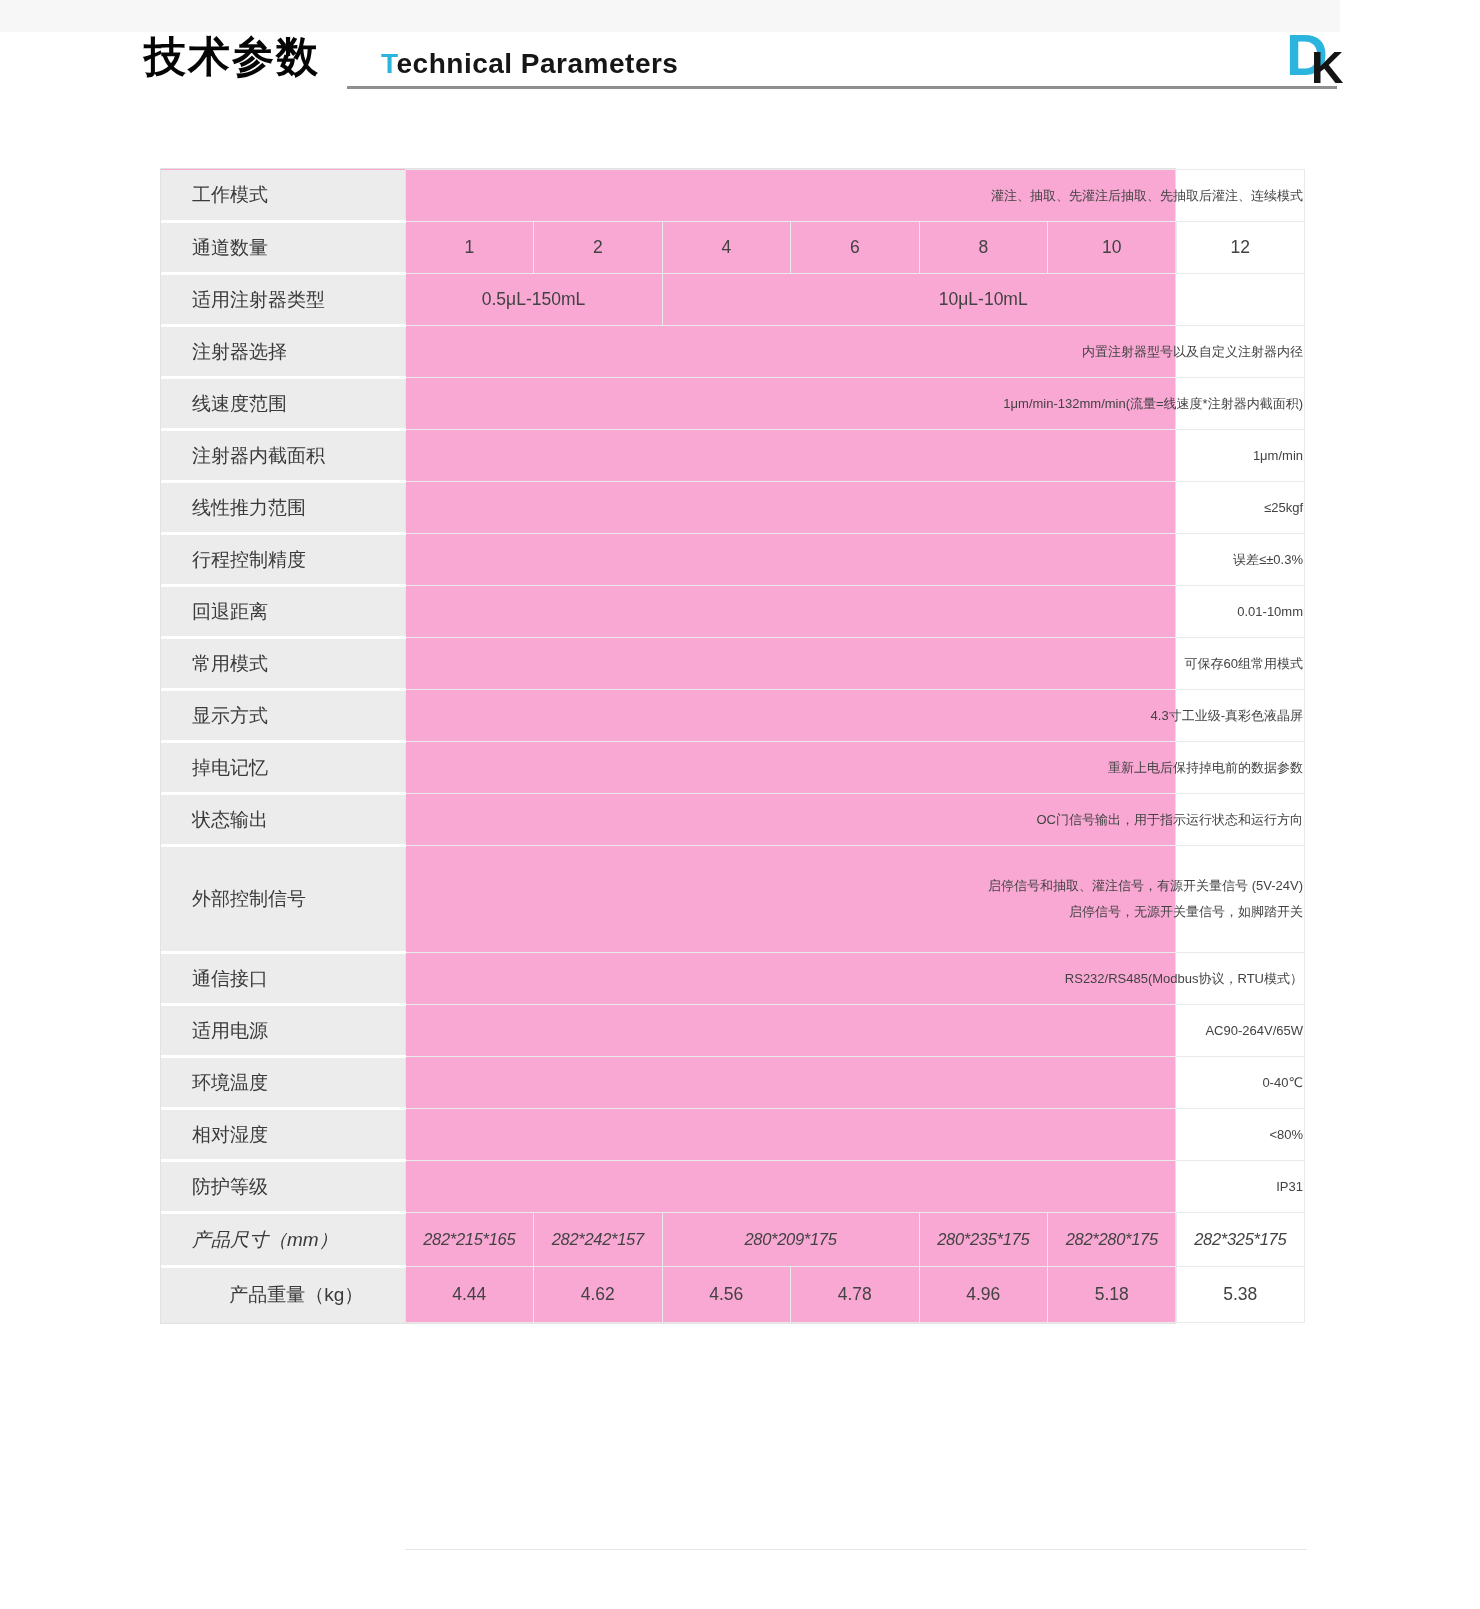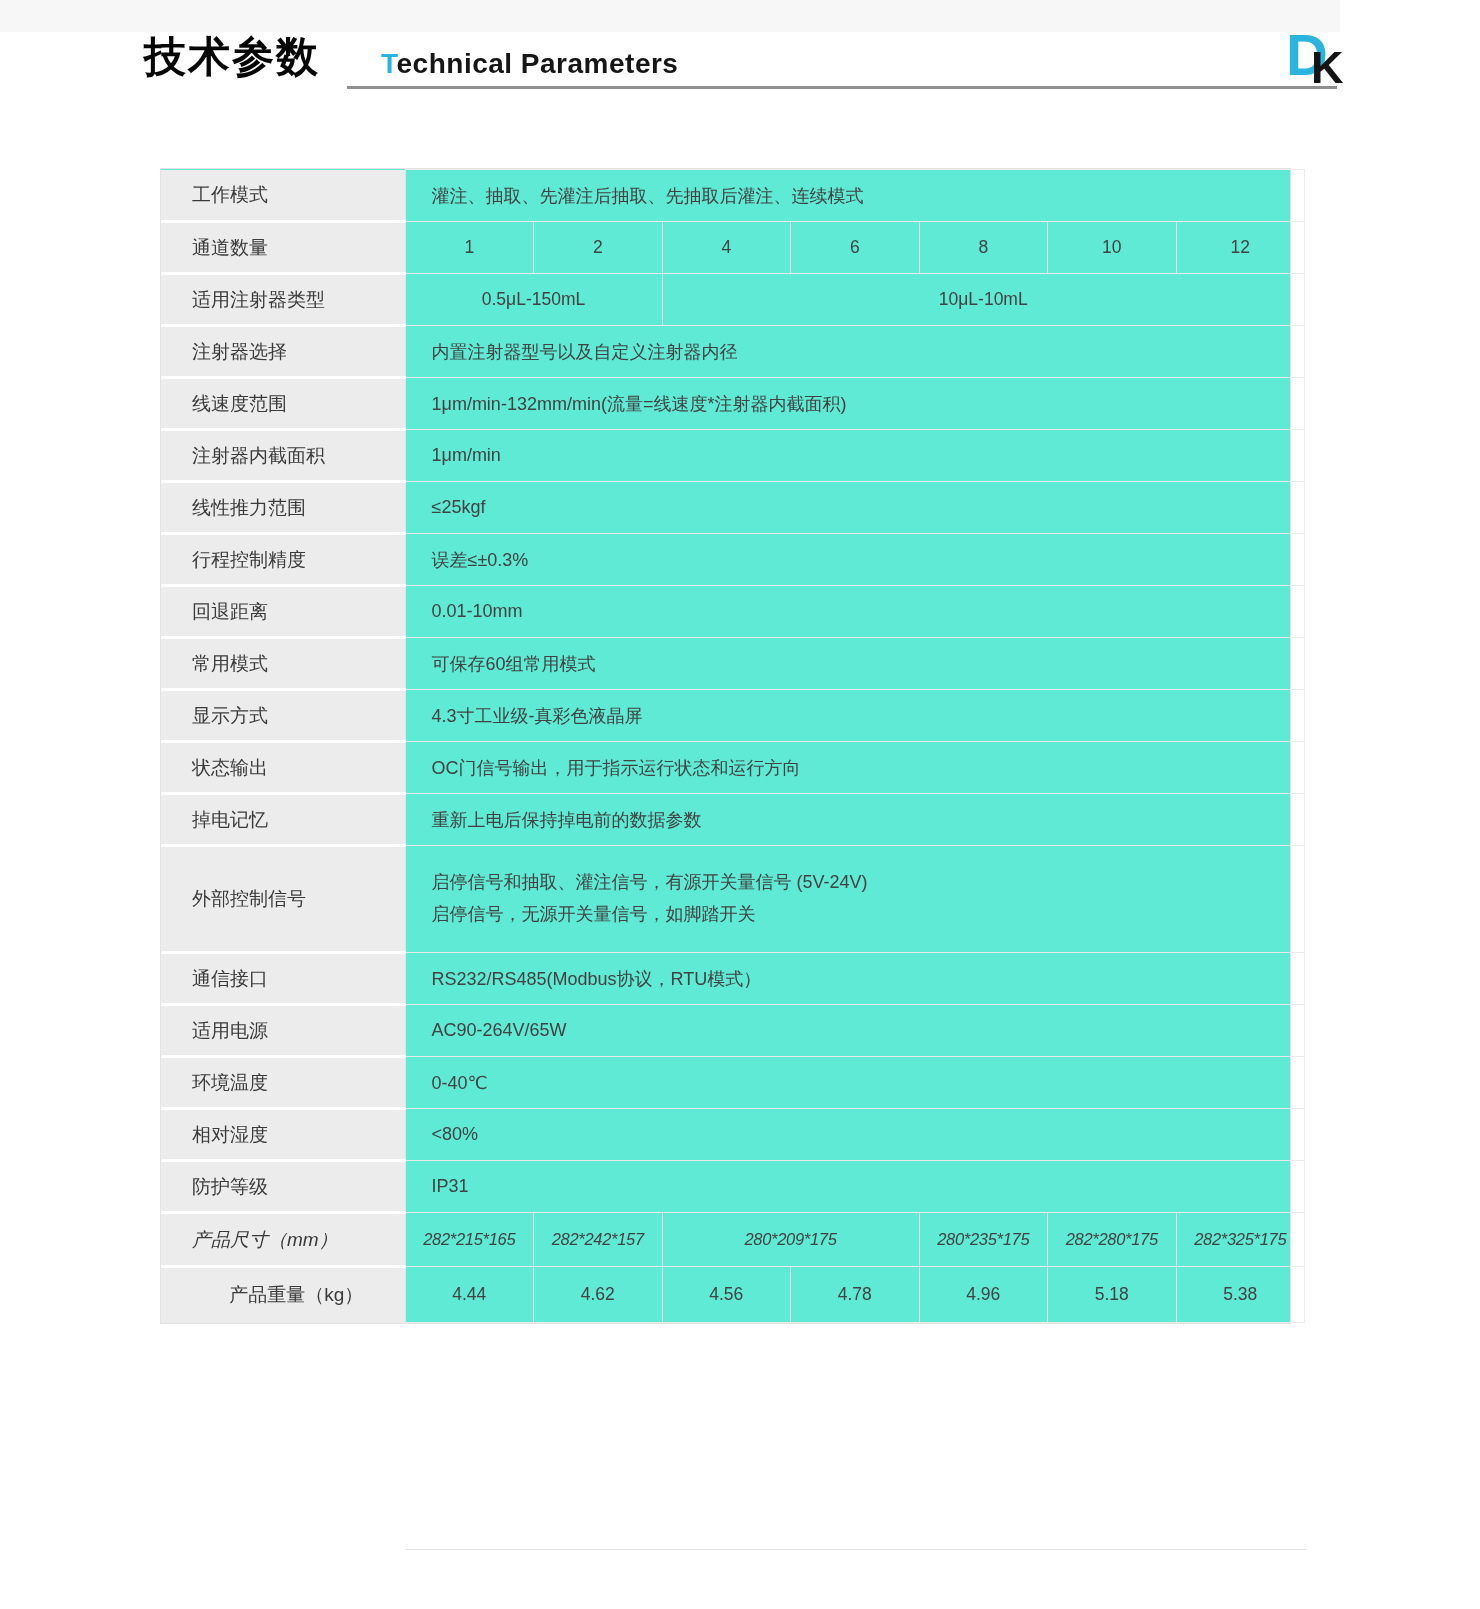--- a/index.html
+++ b/index.html
@@ -11,28 +11,28 @@
   .top-strip{position:absolute;left:0;top:0;width:1340px;height:32px;background:#f7f7f7;}
   .title-cn{position:absolute;left:144px;top:34px;margin:0;font-size:42px;line-height:1.1;
     font-weight:900;color:#050505;letter-spacing:2px;}
   .title-en{position:absolute;left:381px;top:48px;font-size:28px;font-weight:700;color:#161616;letter-spacing:0.5px;}
   .title-en .initial{color:#2ab4de;}
   .header-rule{position:absolute;left:347px;top:86px;width:990px;height:3px;background:#8f8f8f;}
   .logo{position:absolute;left:1282px;top:22px;width:70px;height:70px;}
   .logo .d{position:absolute;left:4px;top:4px;font-size:58px;line-height:1;font-weight:800;color:#2ab4de;}
   .logo .k{position:absolute;left:29px;top:23px;font-size:45px;line-height:1;font-weight:800;color:#141414;}
 
-  .table-wrap{position:absolute;left:160px;top:168px;width:1131px;border:1px solid #e2e2e2;box-sizing:border-box;background:#5eead4;}
+  .table-wrap{position:absolute;left:160px;top:168px;width:1016px;border:1px solid #e2e2e2;box-sizing:border-box;background:#f9a8d4;}
   table.spec{border-collapse:collapse;table-layout:fixed;width:1144px;}
   table.spec th,table.spec td{height:52px;vertical-align:middle;box-sizing:border-box;}
   th.lbl{background:#ececec;border-bottom:3px solid #ffffff;border-right:1px solid #e3e3e3;
     font-weight:400;font-size:19px;color:#3a3a3a;text-align:left;padding:0 4px 0 31px;}
   tr:last-child th.lbl{border-bottom:none;}
   td.val{border:1px solid #eaeaea;color:#424242;}
-  td.l{text-align:left;padding-left:26px;font-size:18px;}
+  td.l{text-align:right;padding-left:26px;font-size:13px;}
   td.c{text-align:center;font-size:17.5px;padding:0 2px;}
   td.dims{font-size:16.5px;letter-spacing:-0.3px;}
   td.shiftL{}
   tr.r-ext th.lbl,tr.r-ext td.val{height:107px;}
   tr.r-dims th.lbl,tr.r-dims td.val{height:54px;font-style:italic;}
   tr.r-weight th.lbl,tr.r-weight td.val{height:56px;text-align:center;}
   td.ext-cell .ln{line-height:1.2;}
   td.ext-cell .ln2{margin-top:10px;}
   .bottom-fragment{position:absolute;left:405px;top:1549px;width:902px;height:1px;background:#e6e6e6;}
 </style>
@@ -107,26 +107,26 @@
     </tr>
     <tr>
       <th class="lbl">常用模式</th>
       <td class="val l" colspan="7">可保存60组常用模式</td>
     </tr>
     <tr>
       <th class="lbl">显示方式</th>
       <td class="val l" colspan="7">4.3寸工业级-真彩色液晶屏</td>
     </tr>
     <tr>
+      <th class="lbl">掉电记忆</th>
+      <td class="val l" colspan="7">重新上电后保持掉电前的数据参数</td>
+    </tr>
+    <tr>
       <th class="lbl">状态输出</th>
       <td class="val l" colspan="7">OC门信号输出，用于指示运行状态和运行方向</td>
-    </tr>
-    <tr>
-      <th class="lbl">掉电记忆</th>
-      <td class="val l" colspan="7">重新上电后保持掉电前的数据参数</td>
     </tr>
     <tr class="r-ext">
       <th class="lbl">外部控制信号</th>
       <td class="val l ext-cell" colspan="7">
         <div class="ln">启停信号和抽取、灌注信号，有源开关量信号 (5V-24V)</div>
         <div class="ln ln2">启停信号，无源开关量信号，如脚踏开关</div>
       </td>
     </tr>
     <tr>
       <th class="lbl">通信接口</th>

